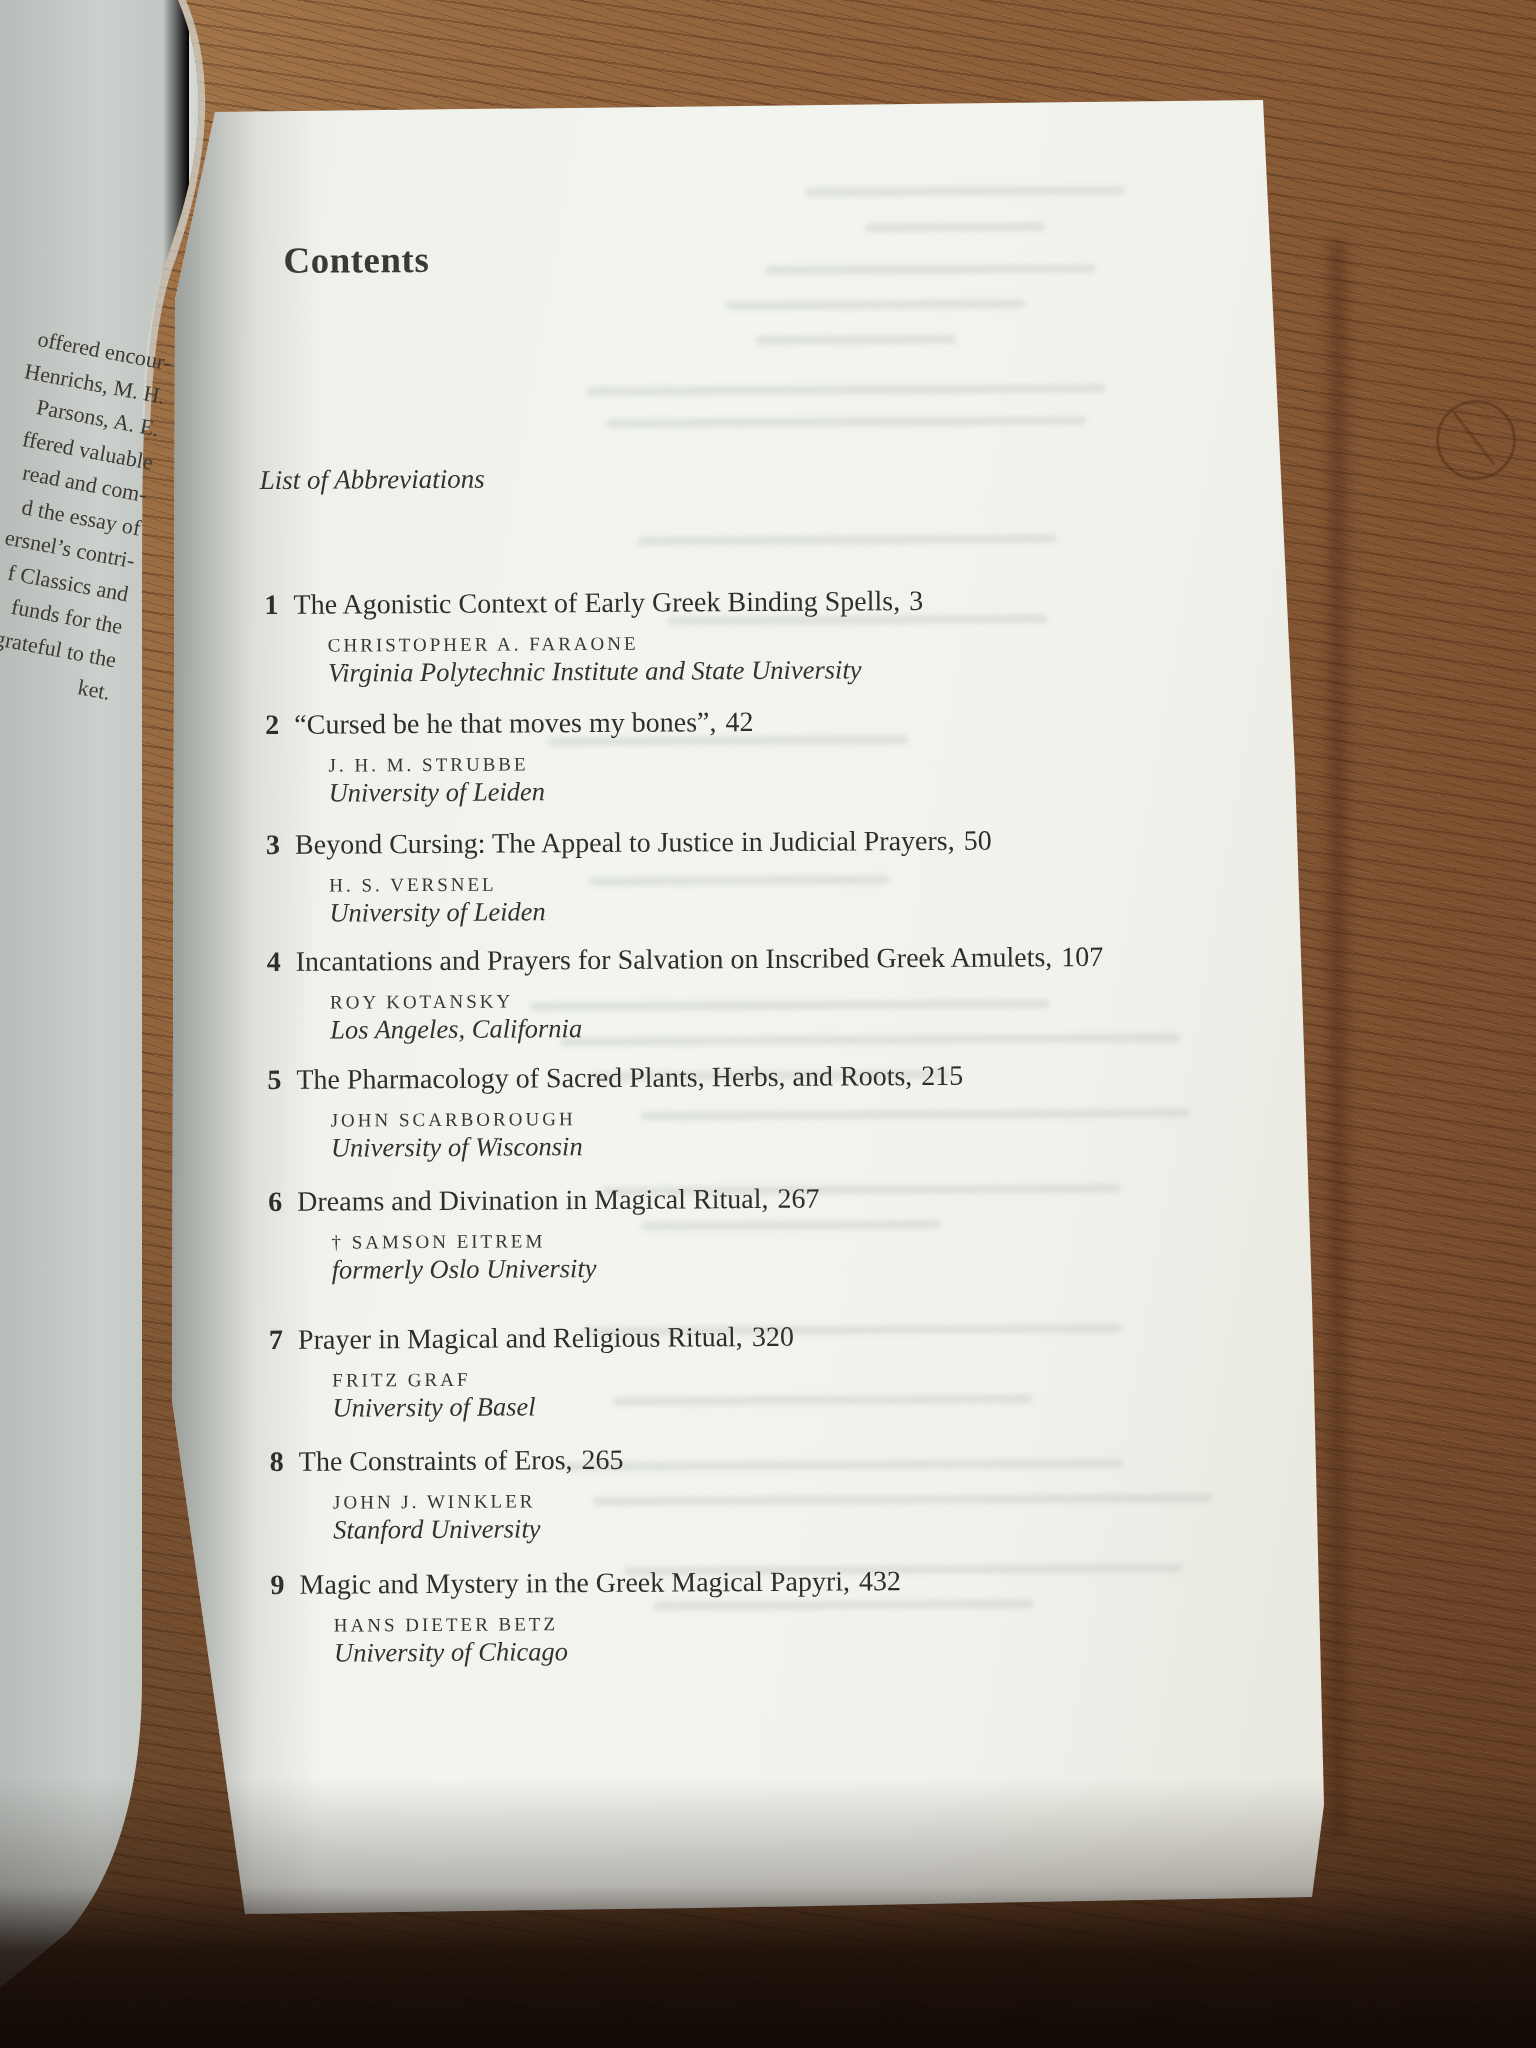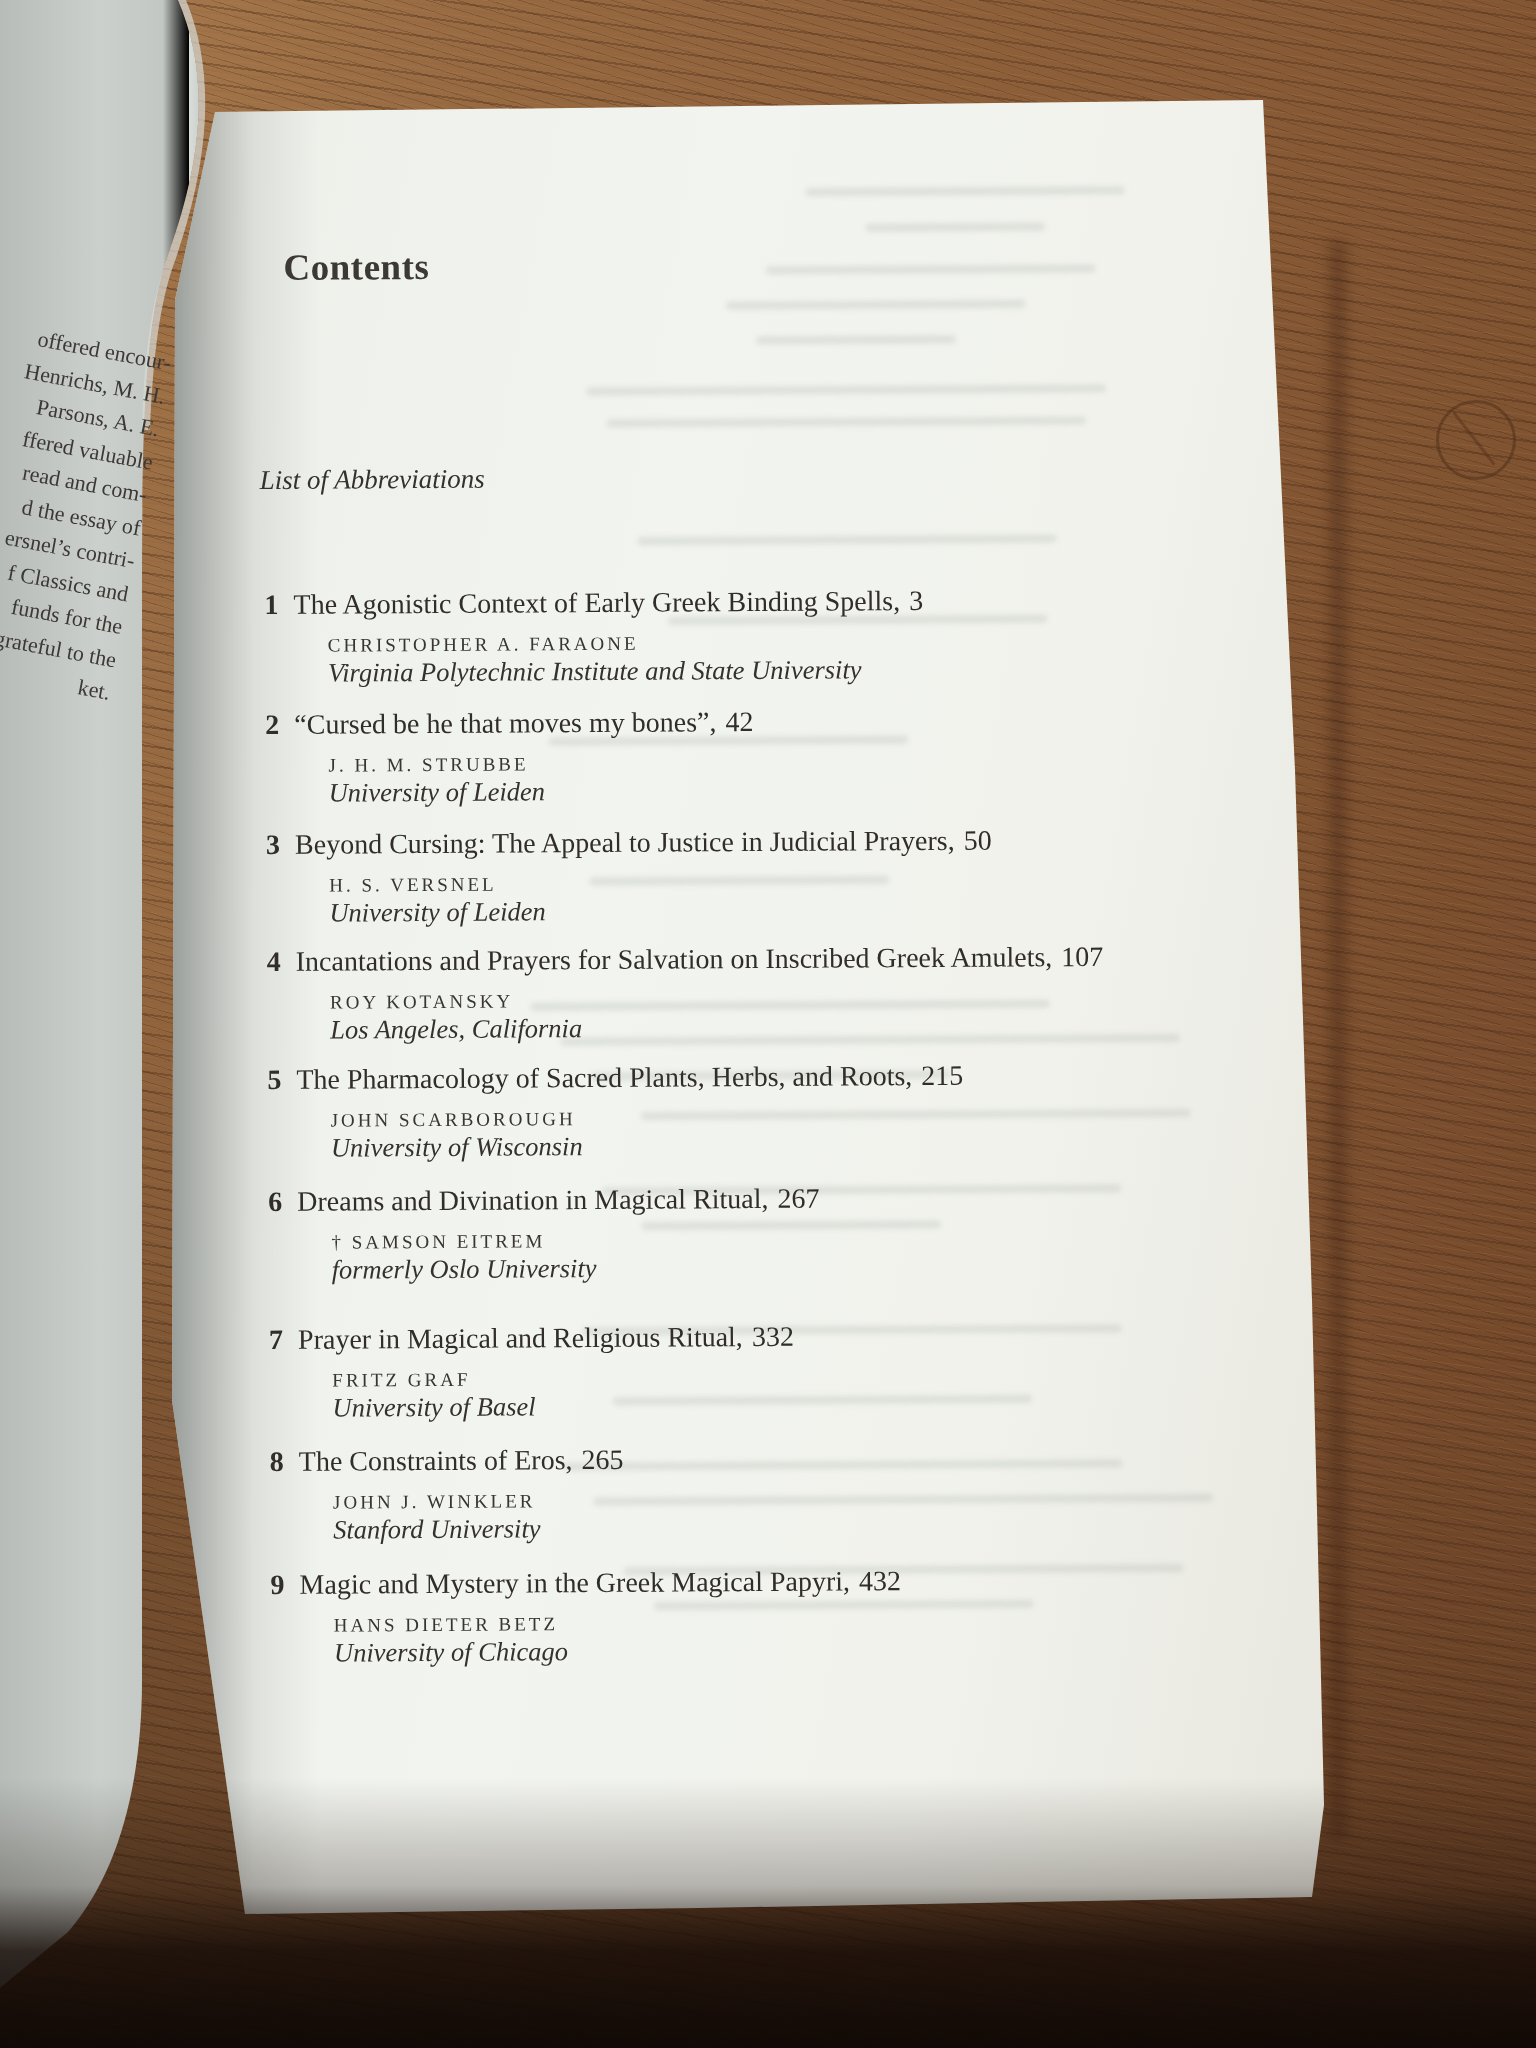--- a/index.html
+++ b/index.html
@@ -51,21 +51,21 @@
   
   .gutter-shade{
     position:absolute;left:0;top:0;width:150px;height:100%;z-index:2;
     background:linear-gradient(to right,
       rgba(100,105,102,0.62) 0,rgba(120,125,122,0.45) 26%,
       rgba(158,163,159,0.22) 56%,rgba(200,203,199,0.0) 100%);
   }
   .page-inner{position:absolute;inset:0;transform:rotate(-0.35deg);z-index:3;}
 
   .contents-title{
-    position:absolute;left:118px;top:147px;
+    position:absolute;left:118px;top:140px;
     font-size:37px;font-weight:bold;letter-spacing:0.5px;color:#3c3833;text-align:right;
   }
   .abbrev-label{
     position:absolute;left:93px;top:366px;
     font-size:27px;font-style:italic;color:#35312c;
   }
 
   .entry{position:absolute;left:34px;right:30px;}
   .e1{top:489px}.e2{top:609px}.e3{top:729px}.e4{top:846px}
   .e5{top:964px}.e6{top:1086px}.e7{top:1224px}.e8{top:1346px}.e9{top:1469px}
@@ -201,21 +201,21 @@
           <span class="entry-page">267</span>
         </div>
         <div class="entry-author">† SAMSON EITREM</div>
         <div class="entry-affil">formerly Oslo University</div>
       </div>
 
       <div class="entry e7">
         <div class="entry-title">
           <span class="entry-num">7</span>
           <span class="entry-name">Prayer in Magical and Religious Ritual,</span>
-          <span class="entry-page">332</span>
+          <span class="entry-page">320</span>
         </div>
         <div class="entry-author">FRITZ GRAF</div>
         <div class="entry-affil">University of Basel</div>
       </div>
 
       <div class="entry e8">
         <div class="entry-title">
           <span class="entry-num">8</span>
           <span class="entry-name">The Constraints of Eros,</span>
           <span class="entry-page">265</span>

